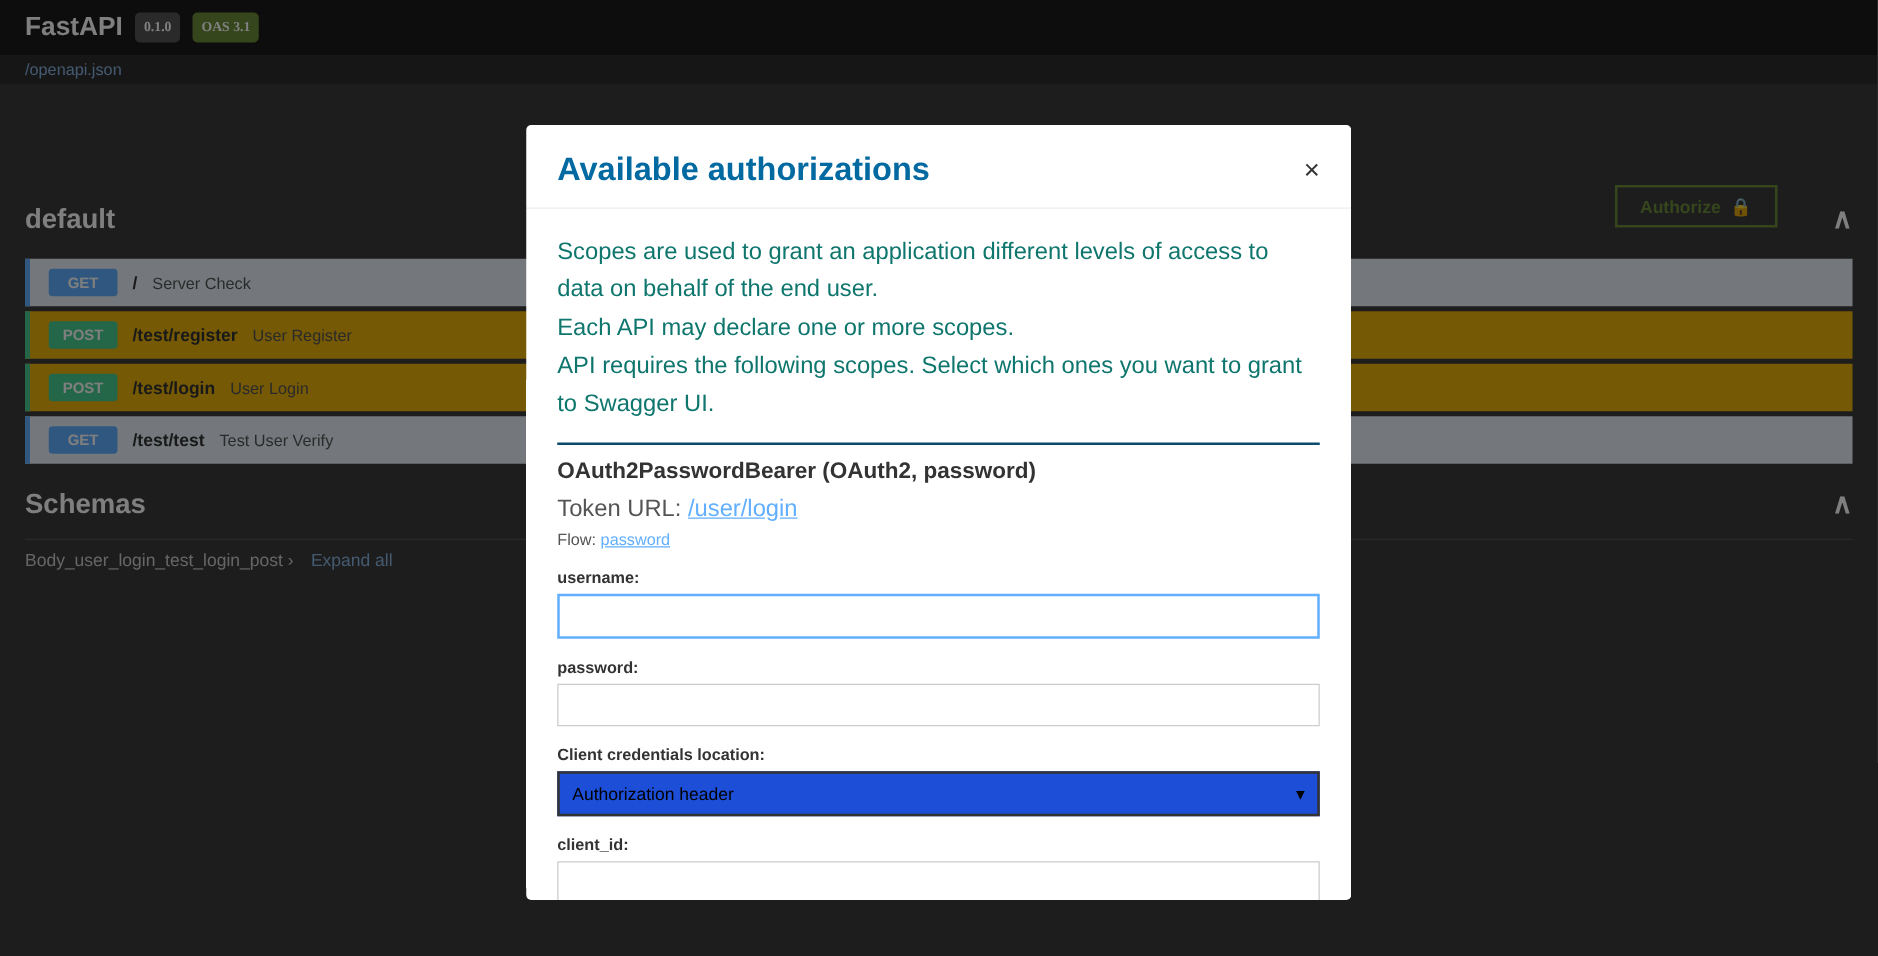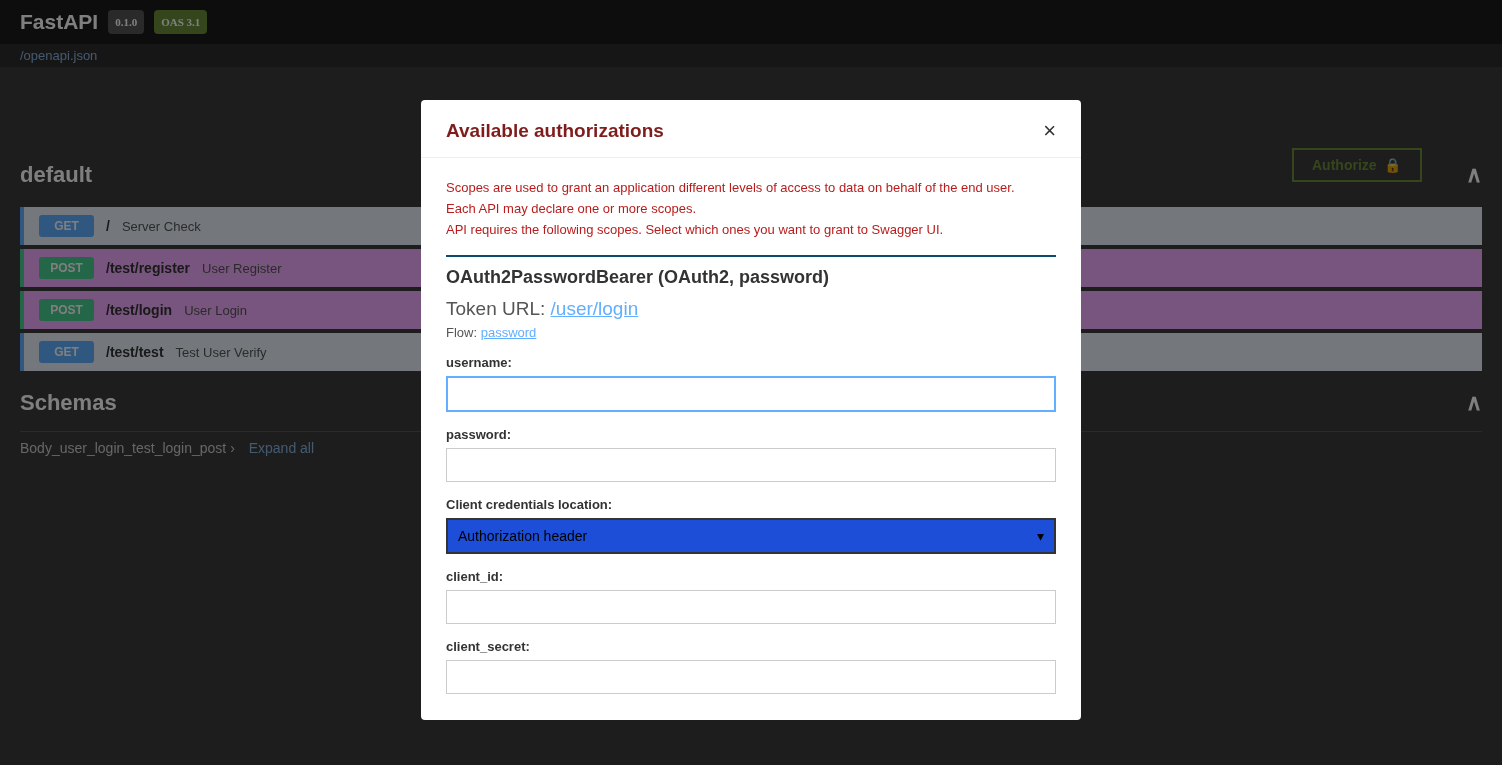--- a/index.html
+++ b/index.html
@@ -79,21 +79,21 @@
       padding: 15px 20px;
       color: #fff;
       font-size: 22px;
       font-weight: bold;
       gap: 14px;
     }
 
     .endpoint-row {
       display: flex;
       align-items: center;
-      background: #f0abfc;
+      background: #eab308;
       border-left: 4px solid #49cc90;
       margin: 4px 20px;
       padding: 8px 15px;
       gap: 12px;
     }
     .endpoint-row.get-row {
       background: #e8f0f8;
       border-left-color: #61affe;
     }
 
@@ -162,41 +162,41 @@
 
     .modal-header {
       display: flex;
       justify-content: space-between;
       align-items: center;
       padding: 20px 25px 15px;
       border-bottom: 1px solid #eee;
     }
 
     .modal-title {
-      font-size: 19px;
-      font-weight: bold;
-      color: #7f1d1d;
+      font-size: 26px;
+      font-weight: bold;
+      color: #0369a1;
     }
 
     .modal-close {
       background: none;
       border: none;
       font-size: 22px;
       cursor: pointer;
       color: #333;
       line-height: 1;
     }
 
     .modal-body {
       padding: 20px 25px;
     }
 
     .modal-description {
-      font-size: 13px;
-      color: #b91c1c;
+      font-size: 19px;
+      color: #0f766e;
       margin-bottom: 15px;
       line-height: 1.6;
     }
 
     .oauth-section-title {
       font-size: 18px;
       font-weight: bold;
       color: #333;
       margin-bottom: 10px;
       padding-top: 10px;

